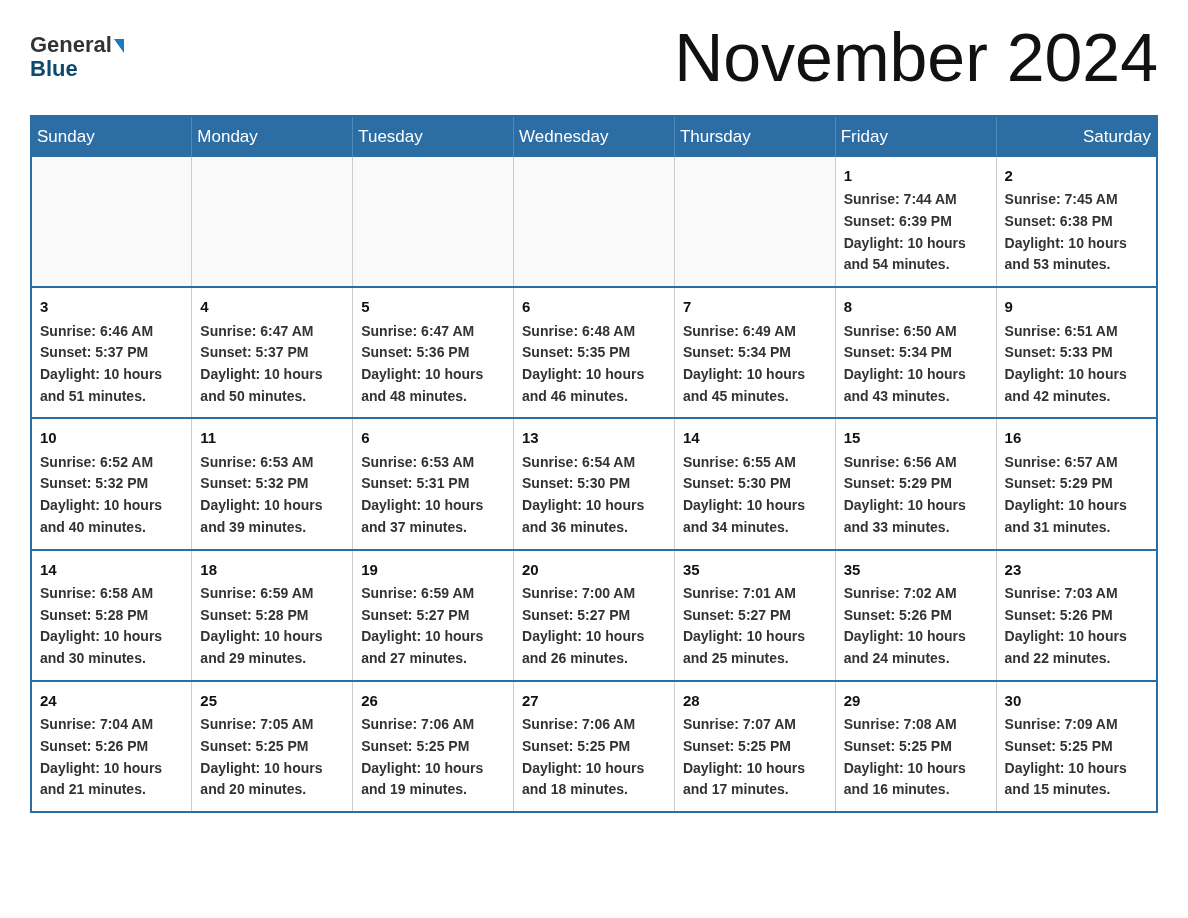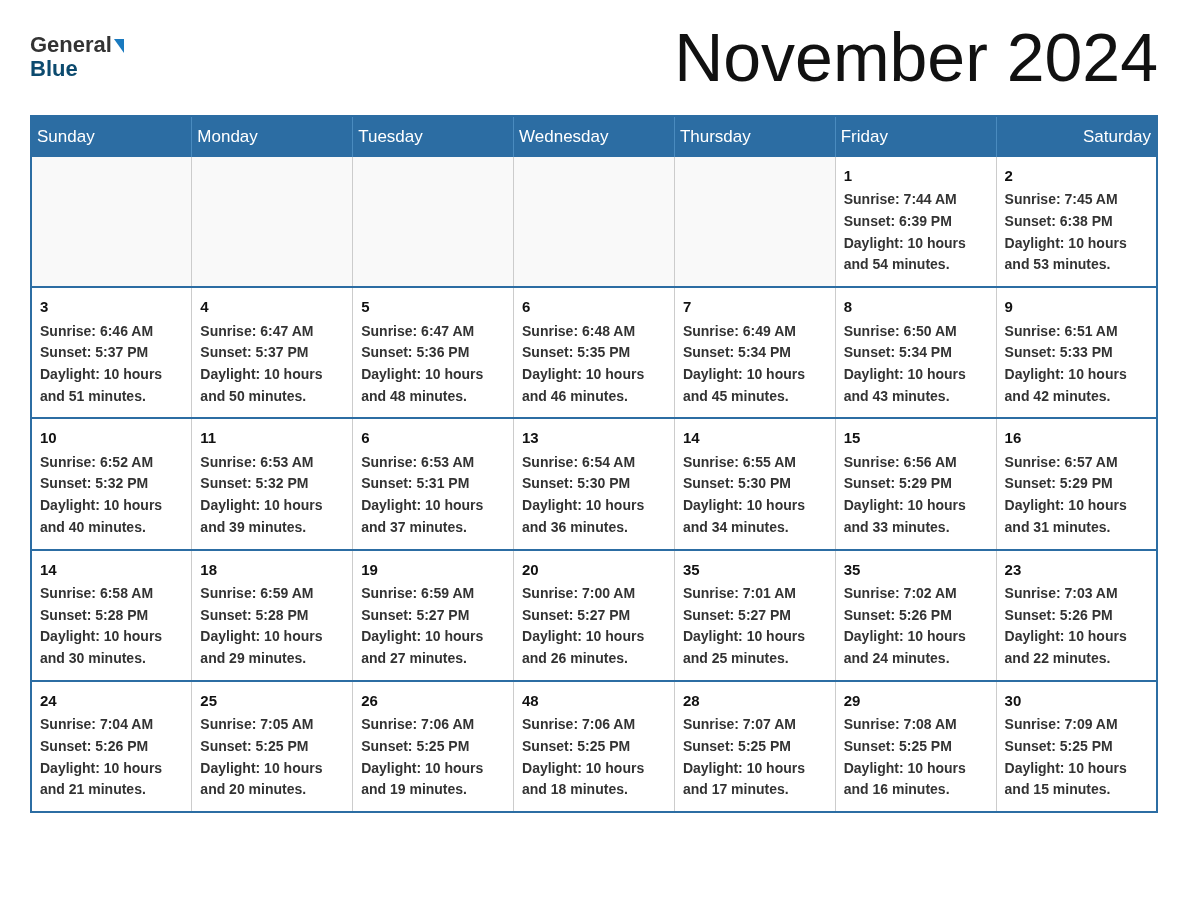--- a/index.html
+++ b/index.html
@@ -245,21 +245,21 @@
         </td>
         <td>
           <span class="day-number">25</span>
           <div class="day-info">Sunrise: 7:05 AM<br>Sunset: 5:25 PM<br>Daylight: 10 hours<br>and 20 minutes.</div>
         </td>
         <td>
           <span class="day-number">26</span>
           <div class="day-info">Sunrise: 7:06 AM<br>Sunset: 5:25 PM<br>Daylight: 10 hours<br>and 19 minutes.</div>
         </td>
         <td>
-          <span class="day-number">48</span>
+          <span class="day-number">27</span>
           <div class="day-info">Sunrise: 7:06 AM<br>Sunset: 5:25 PM<br>Daylight: 10 hours<br>and 18 minutes.</div>
         </td>
         <td>
           <span class="day-number">28</span>
           <div class="day-info">Sunrise: 7:07 AM<br>Sunset: 5:25 PM<br>Daylight: 10 hours<br>and 17 minutes.</div>
         </td>
         <td>
           <span class="day-number">29</span>
           <div class="day-info">Sunrise: 7:08 AM<br>Sunset: 5:25 PM<br>Daylight: 10 hours<br>and 16 minutes.</div>
         </td>

